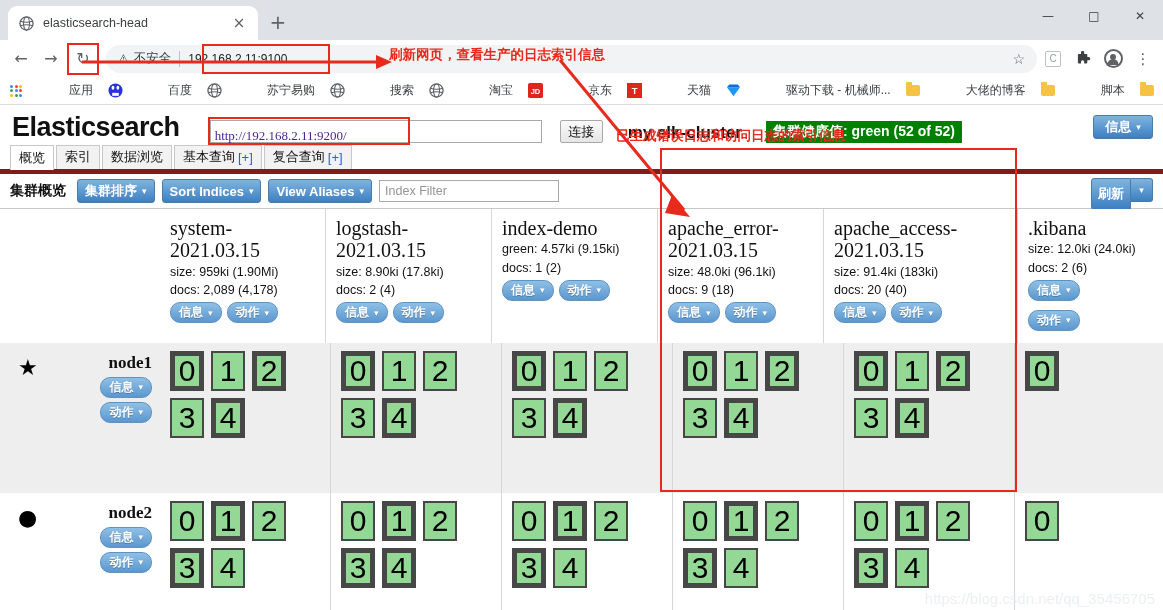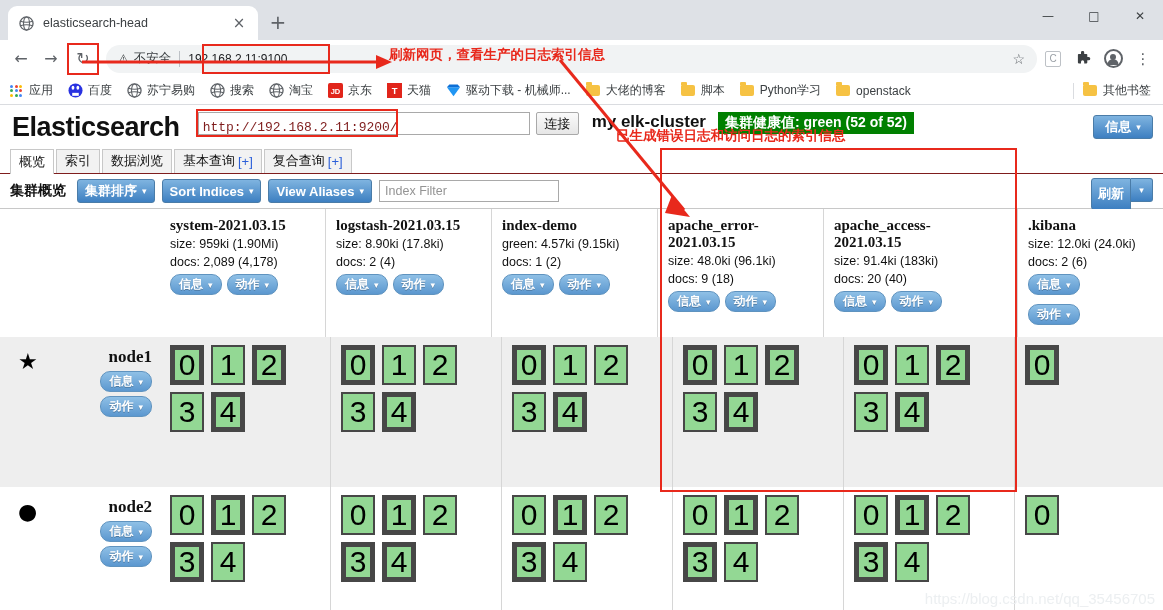--- a/index.html
+++ b/index.html
@@ -113,43 +113,43 @@
 
   
   .bookmarks {
     background: #fff; height: 28px;
     display: flex; align-items: center;
     padding: 0 8px;
     border-bottom: 1px solid #dadce0;
     font-size: 12px; color: #3c4043;
     position: relative;
   }
-  .bm { display:flex; align-items:center; margin-right: 14px; white-space: nowrap; }
+  .bm { display:flex; align-items:center; margin-right: 14px; white-space: nowrap; gap: 40px; }
   .bm-ico { width:16px;height:16px;flex:0 0 16px;margin-right:5px;display:flex;align-items:center;justify-content:center; }
   .bm-sep { width:1px;height:16px;background:#dadce0;margin:0 8px 0 2px; }
   .apps-grid { display:grid; grid-template-columns: repeat(3, 3px); grid-template-rows: repeat(3,3px); gap:1.5px; }
   .apps-grid i { display:block; width:3px;height:3px;border-radius:50%; }
   .folder {
     width: 14px; height: 11px; background: #f6c243; border-radius: 1px 2px 2px 2px; position: relative;
   }
   .folder::before { content:""; position:absolute; top:-3px; left:0; width:6px;height:3px;background:#f6c243;border-radius:1px 1px 0 0;}
 
   
   .page { position: relative; background:#fff; height: 504px; }
 
   .es-header {
-    display:flex; align-items:flex-start; padding: 7px 10px 6px 12px; gap: 0;
+    display:flex; align-items:flex-end; padding: 7px 10px 6px 12px; gap: 12px;
     position: relative;
   }
   .es-logo { font-size: 27px; font-weight: bold; color:#111; font-family: "Liberation Sans", sans-serif; letter-spacing:-0.5px;}
   .es-url-wrap { position: relative; margin-left: 18px; }
   .es-url-input {
     width: 332px; height: 23px; border: 1px solid #a9a9a9; background:#fff;
-    font-size: 13px; padding: 4px 4px; color:#7f1d1d; line-height:21px;
-    font-family: Liberation Mono, monospace;
+    font-size: 13px; padding: 4px 4px; color:#4c1d95; line-height:21px;
+    font-family: Liberation Serif, serif;
   }
   .es-url-hl { position:absolute; left:-2px; top:-3px; width: 202px; height:28px; border:2px solid #e8291c; pointer-events:none;}
   .btn-grey {
     margin-left: 6px; height: 23px; min-width: 43px; padding: 0 7px;
     background: linear-gradient(#fafafa,#e6e6e6);
     border: 1px solid #a9a9a9; border-radius: 2px;
     font-size: 13px; color:#111; display:flex;align-items:center;justify-content:center;
   }
   .cluster-name { margin-left: 13px; font-size: 17px; font-weight: bold; color:#111; }
   .health-badge {
@@ -161,21 +161,21 @@
     border: 1px solid #4a7ca8; color:#fff; font-weight:bold;
     font-size: 13px; border-radius: 3px;
     display:flex;align-items:center;justify-content:center; gap:5px;
     padding: 2px 7px; height: 24px;
   }
   .info-top { position:absolute; right: 10px; top: 10px; width: 60px; }
   .caret { font-size:9px; font-family:"DejaVu Sans",sans-serif; }
 
   .es-tabs {
     display:flex; align-items:flex-end; padding-left: 10px;
-    border-bottom: 1px solid #7f1d1d; height: 25px;
+    border-bottom: 5px solid #7f1d1d; height: 25px;
     background:#fff;
   }
   .es-tab {
     border: 1px solid #c8c8c8; border-bottom: none;
     background: #f2f2f2;
     padding: 2px 8px 3px; font-size: 13px; color:#111;
     margin-right: 2px; height: 24px;
     display:flex;align-items:center;
   }
   .es-tab.active { background:#fff; position:relative; top:1px; height:25px; }
@@ -225,21 +225,21 @@
     padding: 1px 8px; display:flex;align-items:center;gap:5px;
     margin-bottom: 4px; text-shadow: 0 1px 0 rgba(0,0,0,.25);
   }
 
   .idx-col {
     flex: 1 1 0; position: relative;
     padding: 8px 6px 8px 10px;
     border-left: 1px solid #d6d6d6;
   }
   .idx-col.nl { border-left: none; }
-  .idx-title { font-weight: bold; font-size: 15px; color:#111; line-height:1.12; font-family:"Liberation Serif", serif; }
+  .idx-title { font-weight: normal; font-size: 20px; color:#111; line-height:1.12; font-family:"Liberation Serif", serif; }
   .idx-meta { font-size: 12.5px; color:#111; line-height:1.3; margin-top:2px;}
   .idx-btns { display:flex; gap:5px; margin-top:4px; flex-wrap: wrap;}
 
   .shards { display:flex; flex-wrap: wrap; gap: 7px; width: 132px; }
   .shard {
     width: 34px; height: 40px;
     background: #93d894;
     display:flex; align-items:center; justify-content:center;
     font-size: 30px; color:#000; line-height:1;
     font-family: "Liberation Sans", sans-serif;

